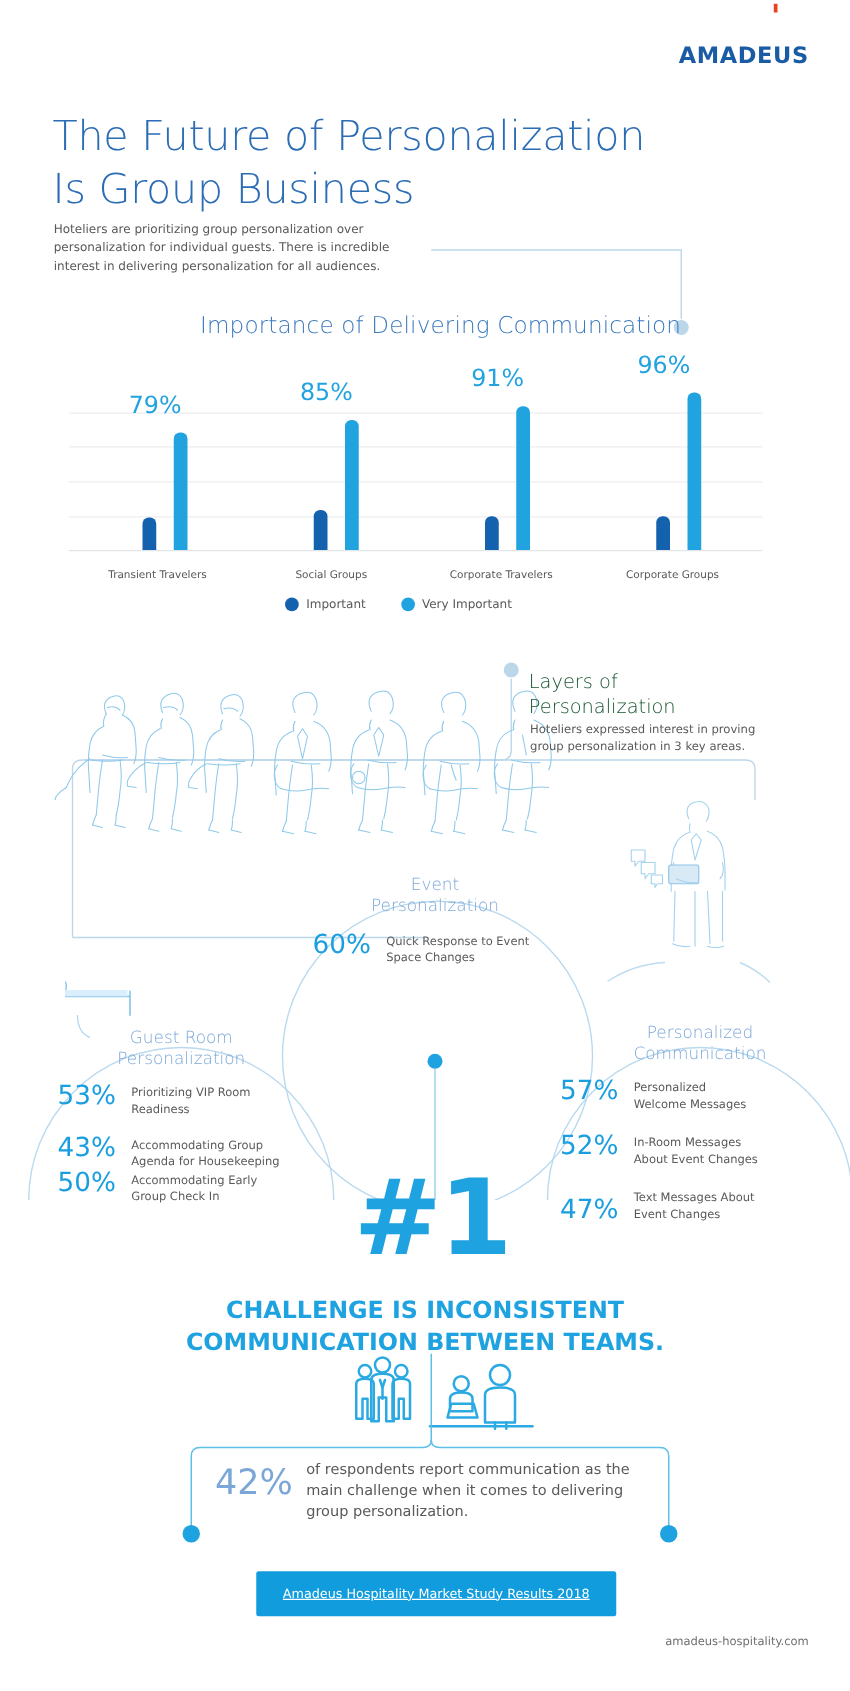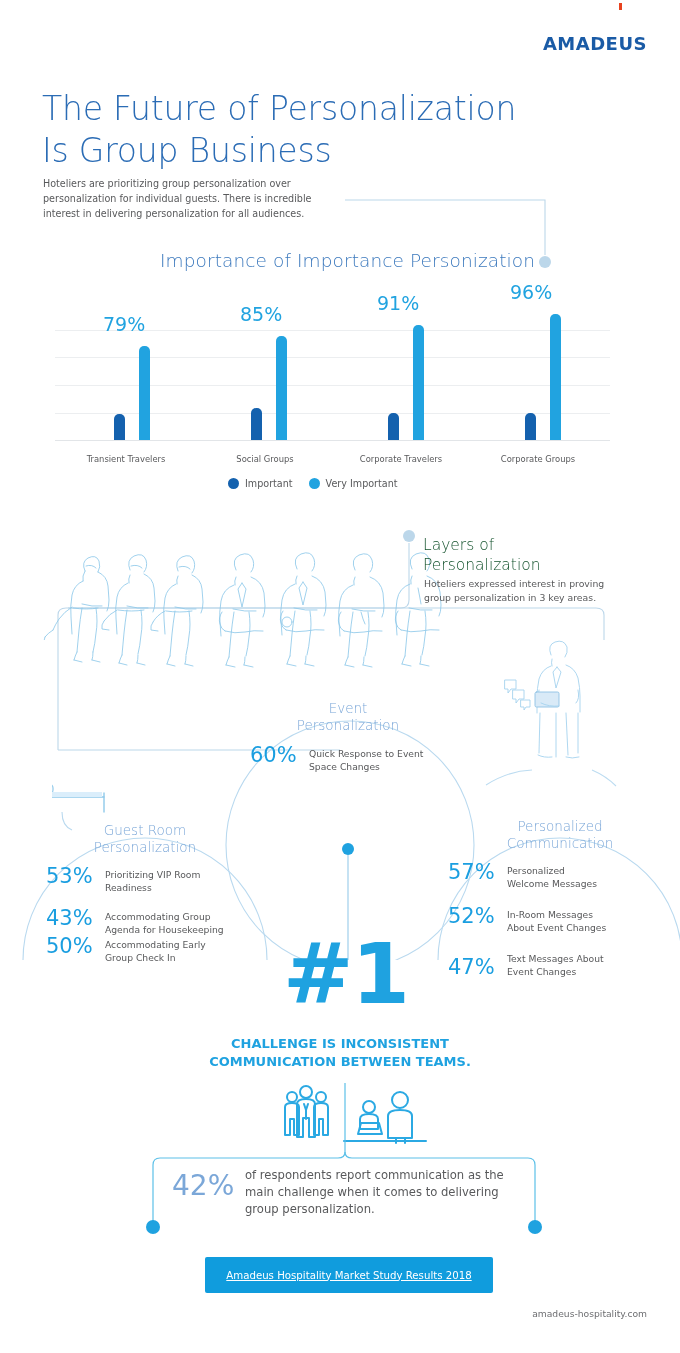--- a/index.html
+++ b/index.html
@@ -108,21 +108,21 @@
     top: 454px;
     font-size: 8.4px;
     color: #58595b;
     text-align: center;
     white-space: nowrap;
   }
   .legend {
     position: absolute;
     left: 228px; top: 478px;
     display: flex;
-    gap: 16px;
+    gap: 28px;
     font-size: 9.6px;
     color: #58595b;
   }
   .legend-item { display: flex; align-items: center; gap: 6px; }
   .legend-dot {
     width: 11px; height: 11px; border-radius: 50%;
     display: inline-block;
   }
   .legend-dot.important { background: #1461ae; }
   .legend-dot.very      { background: #21a3e0; }
@@ -195,21 +195,21 @@
     font-weight: 700;
     color: #1fa2e0;
     line-height: 1;
     letter-spacing: -2px;
   }
   .challenge-text {
     position: absolute;
     left: 140px; top: 1035px;
     width: 400px;
     text-align: center;
-    font-size: 13px;
+    font-size: 19px;
     font-weight: 700;
     line-height: 1.38;
     color: #1fa2e0;
     white-space: pre-line;
   }
 
   
   .final-pct {
     position: absolute;
     left: 172px; top: 1172px;
@@ -446,21 +446,21 @@
     </g>
 
     <path d="M345,1083 L345,1141" stroke="#5cc0e8" stroke-width="1.2" fill="none"></path>
 
     <path d="M345,1141 L345,1152 Q345,1158 338,1158 L160,1158 Q153,1158 153,1165 L153,1222" fill="none" stroke="#5cc0e8" stroke-width="1.2"></path>
     <path d="M345,1152 Q345,1158 352,1158 L528,1158 Q535,1158 535,1165 L535,1222" fill="none" stroke="#5cc0e8" stroke-width="1.2"></path>
     <circle cx="153" cy="1227" r="7" fill="#1fa2e0"></circle>
     <circle cx="535" cy="1227" r="7" fill="#1fa2e0"></circle>
   </svg>
 
-  <div class="chart-title">Importance of  Importance Personization</div>
+  <div class="chart-title">Importance of  Delivering Communication</div>
 
   <div class="chart-wrap">
     <div class="gridline" style="top:0px"></div>
     <div class="gridline" style="top:27px"></div>
     <div class="gridline" style="top:55px"></div>
     <div class="gridline" style="top:83px"></div>
     <div class="axisline"></div>
 
     <div class="bar important" style="left:59px;  height:26px;"></div>
     <div class="bar very" style="left:84px;  height:94px;"></div>

